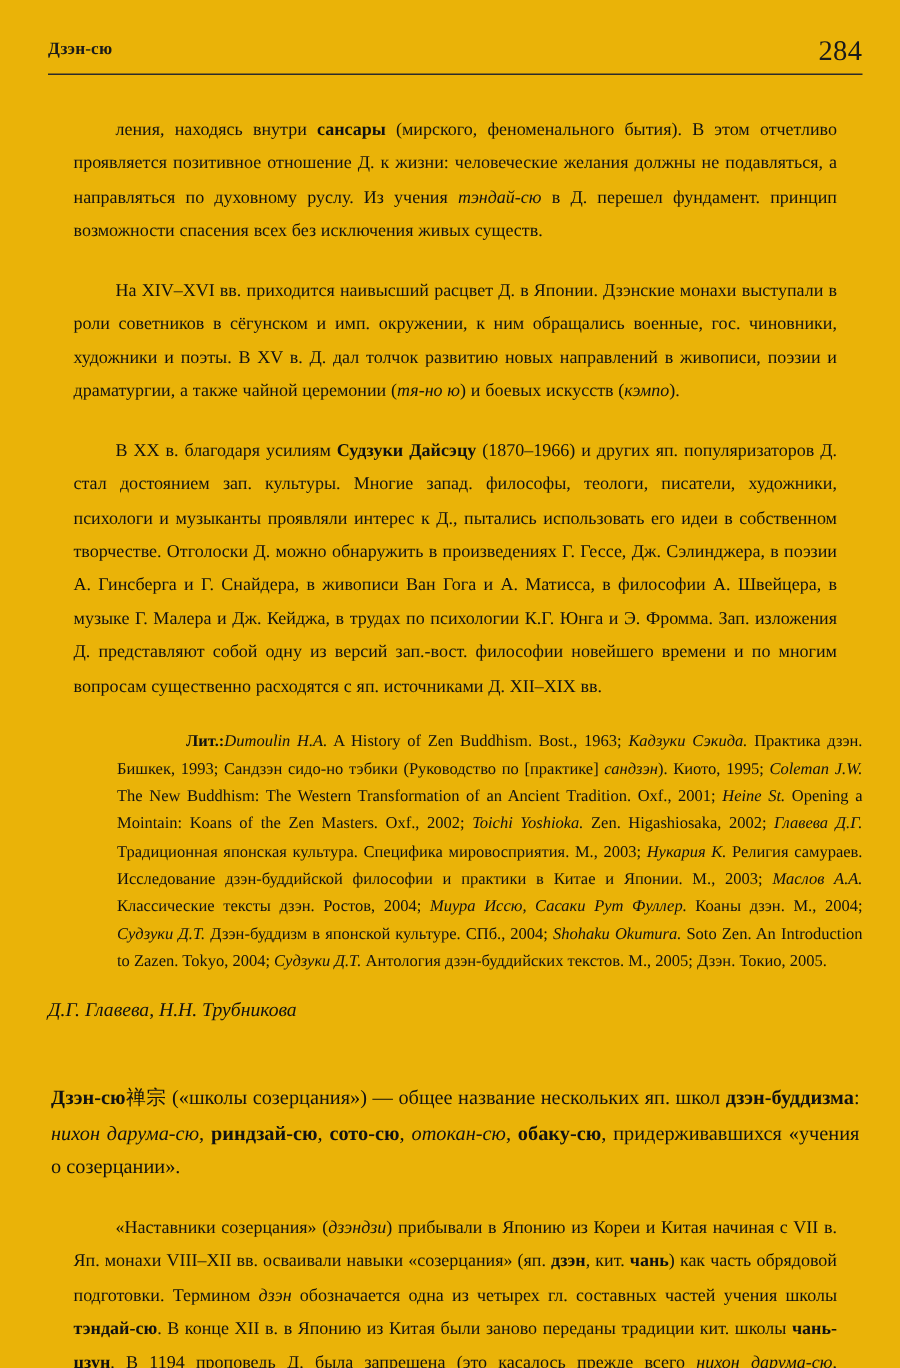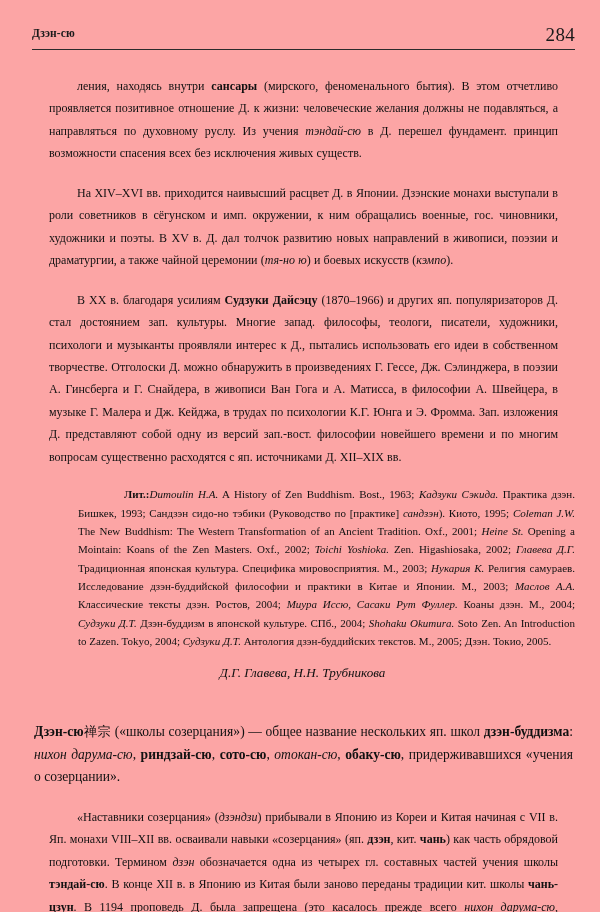--- a/index.html
+++ b/index.html
@@ -14,21 +14,21 @@
     overflow: hidden;
     font-family: "Liberation Serif", "DejaVu Serif", serif;
     color: #111111;
     -webkit-font-smoothing: antialiased;
   }
   .page {
     position: absolute;
     left: 0; top: 0;
     width: 600px;
     height: 912px;
-    background: #fca5a5;
+    background: #eab308;
     padding: 12px;
     box-sizing: border-box;
   }
 
   
   .runhead {
     position: absolute;
     left: 32px;
     top: 24px;
     width: 543px;
@@ -86,21 +86,21 @@
     margin: 5px 0 0 0;
     padding-left: 46px;
     font-size: 11px;
     line-height: 18.35px;
     text-align: justify;
     text-indent: 46px;
   }
   .attrib {
     margin-top: 14px;
     padding-right: 2px;
-    text-align: center;
+    text-align: left;
     font-style: italic;
     font-size: 13.1px;
     line-height: 18px;
   }
 
   
   .entry {
     margin-top: 39px;
   }
   p.entry-first {

